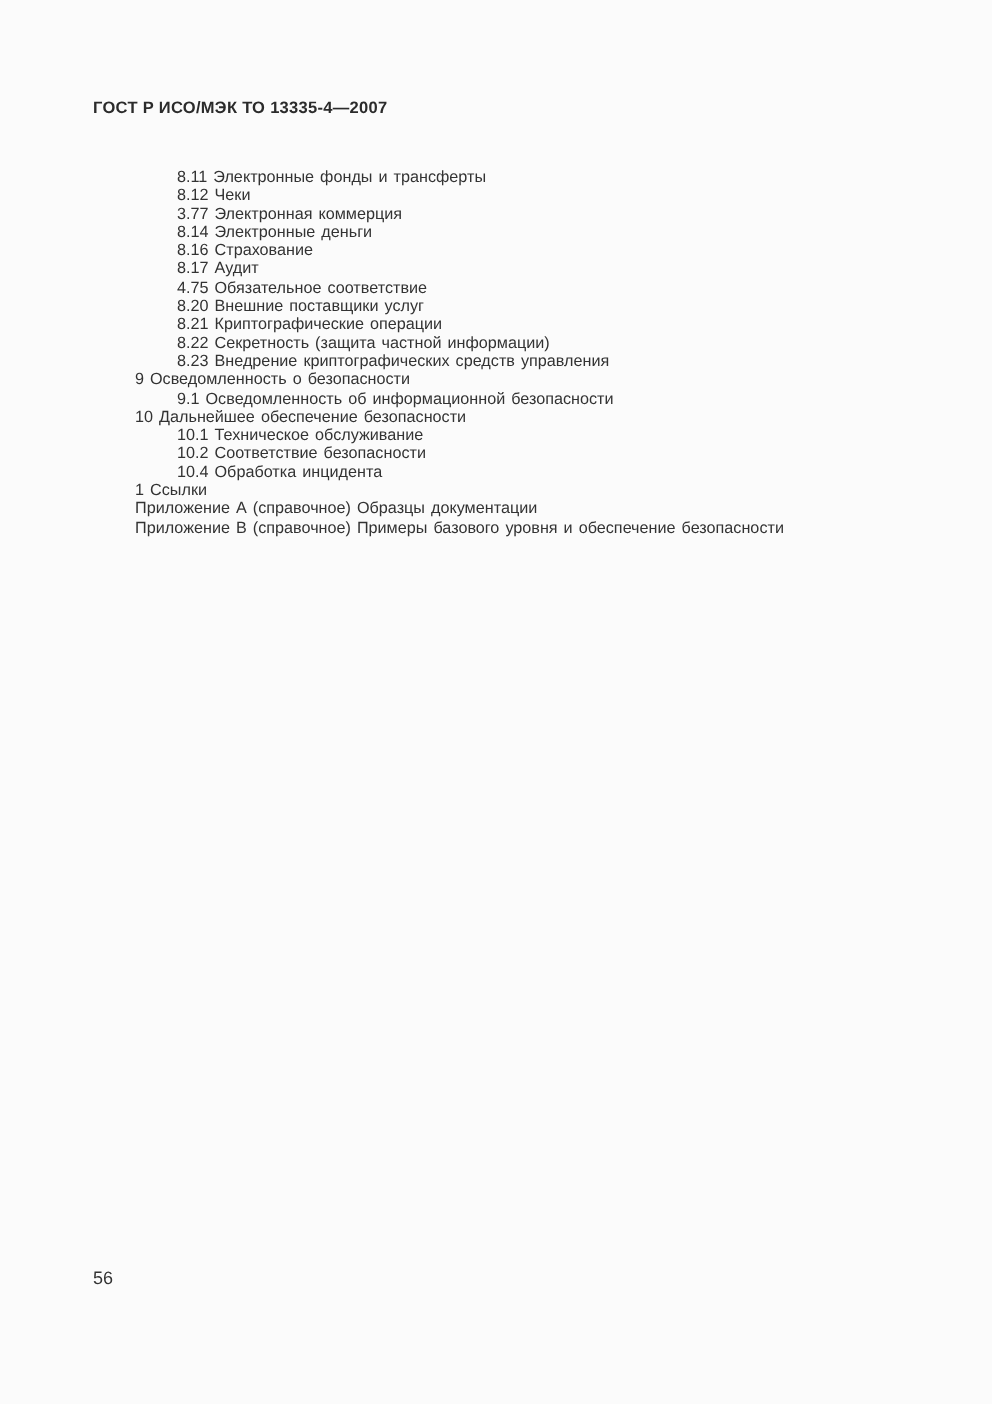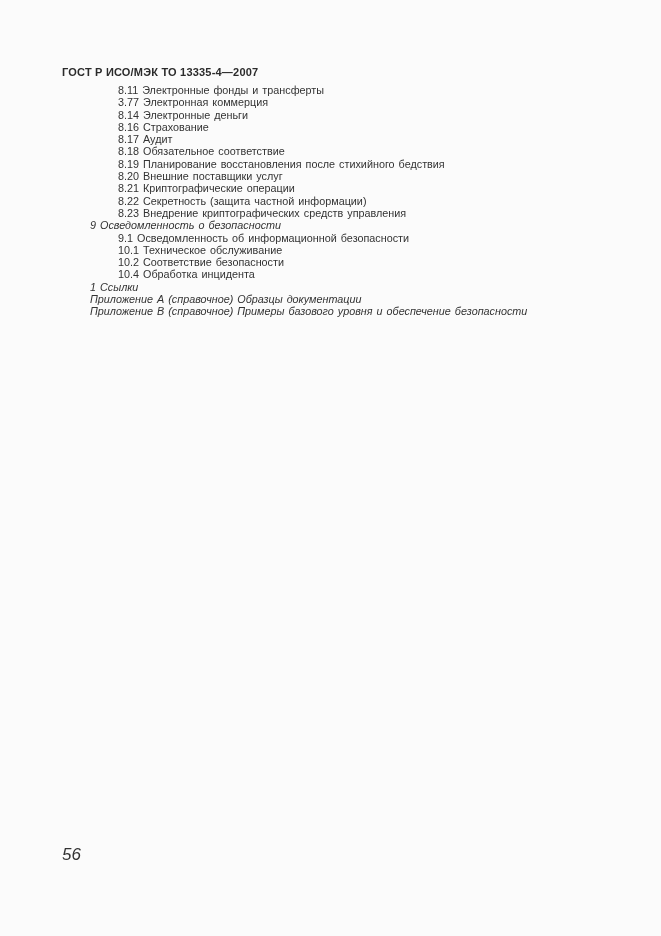--- a/index.html
+++ b/index.html
@@ -25,66 +25,65 @@
     top: 66px;
     font-size: 11px;
     font-weight: bold;
     letter-spacing: 0.2px;
     color: #2b2b2b;
     white-space: nowrap;
   }
   .toc {
     position: absolute;
     left: 62px;
-    top: 84px;
+    top: 112px;
     right: 40px;
     font-size: 10.8px;
     line-height: 12.3px;
     word-spacing: 1px;
     color: #333333;
   }
   .toc-row {
     white-space: nowrap;
   }
   .toc-row.level-1 {
     padding-left: 28px;
-    font-style: italic;
   }
   .toc-row.level-2 {
     padding-left: 56px;
   }
   .page-number {
     position: absolute;
     left: 62px;
     top: 845px;
-    font-size: 17px;
+    font-size: 12px;
     color: #333333;
-    font-style: italic;
   }
 </style>
 </head>
 <body>
 
 <div class="page">
   <div class="doc-header">ГОСТ Р ИСО/МЭК ТО 13335-4—2007</div>
 
   <div class="toc" id="toc">
       <div class="toc-row level-2">8.11 Электронные фонды и трансферты</div>
+      <div class="toc-row level-2">8.12 Чеки</div>
       <div class="toc-row level-2">3.77 Электронная коммерция</div>
       <div class="toc-row level-2">8.14 Электронные деньги</div>
       <div class="toc-row level-2">8.16 Страхование</div>
       <div class="toc-row level-2">8.17 Аудит</div>
-      <div class="toc-row level-2">8.18 Обязательное соответствие</div>
-      <div class="toc-row level-2">8.19 Планирование восстановления после стихийного бедствия</div>
+      <div class="toc-row level-2">4.75 Обязательное соответствие</div>
       <div class="toc-row level-2">8.20 Внешние поставщики услуг</div>
       <div class="toc-row level-2">8.21 Криптографические операции</div>
       <div class="toc-row level-2">8.22 Секретность (защита частной информации)</div>
       <div class="toc-row level-2">8.23 Внедрение криптографических средств управления</div>
       <div class="toc-row level-1">9 Осведомленность о безопасности</div>
       <div class="toc-row level-2">9.1 Осведомленность об информационной безопасности</div>
+      <div class="toc-row level-1">10 Дальнейшее обеспечение безопасности</div>
       <div class="toc-row level-2">10.1 Техническое обслуживание</div>
       <div class="toc-row level-2">10.2 Соответствие безопасности</div>
       <div class="toc-row level-2">10.4 Обработка инцидента</div>
       <div class="toc-row level-1">1 Ссылки</div>
       <div class="toc-row level-1">Приложение А (справочное) Образцы документации</div>
       <div class="toc-row level-1">Приложение В (справочное) Примеры базового уровня и обеспечение безопасности</div>
     </div>
 
   <div class="page-number">56</div>
 </div>

